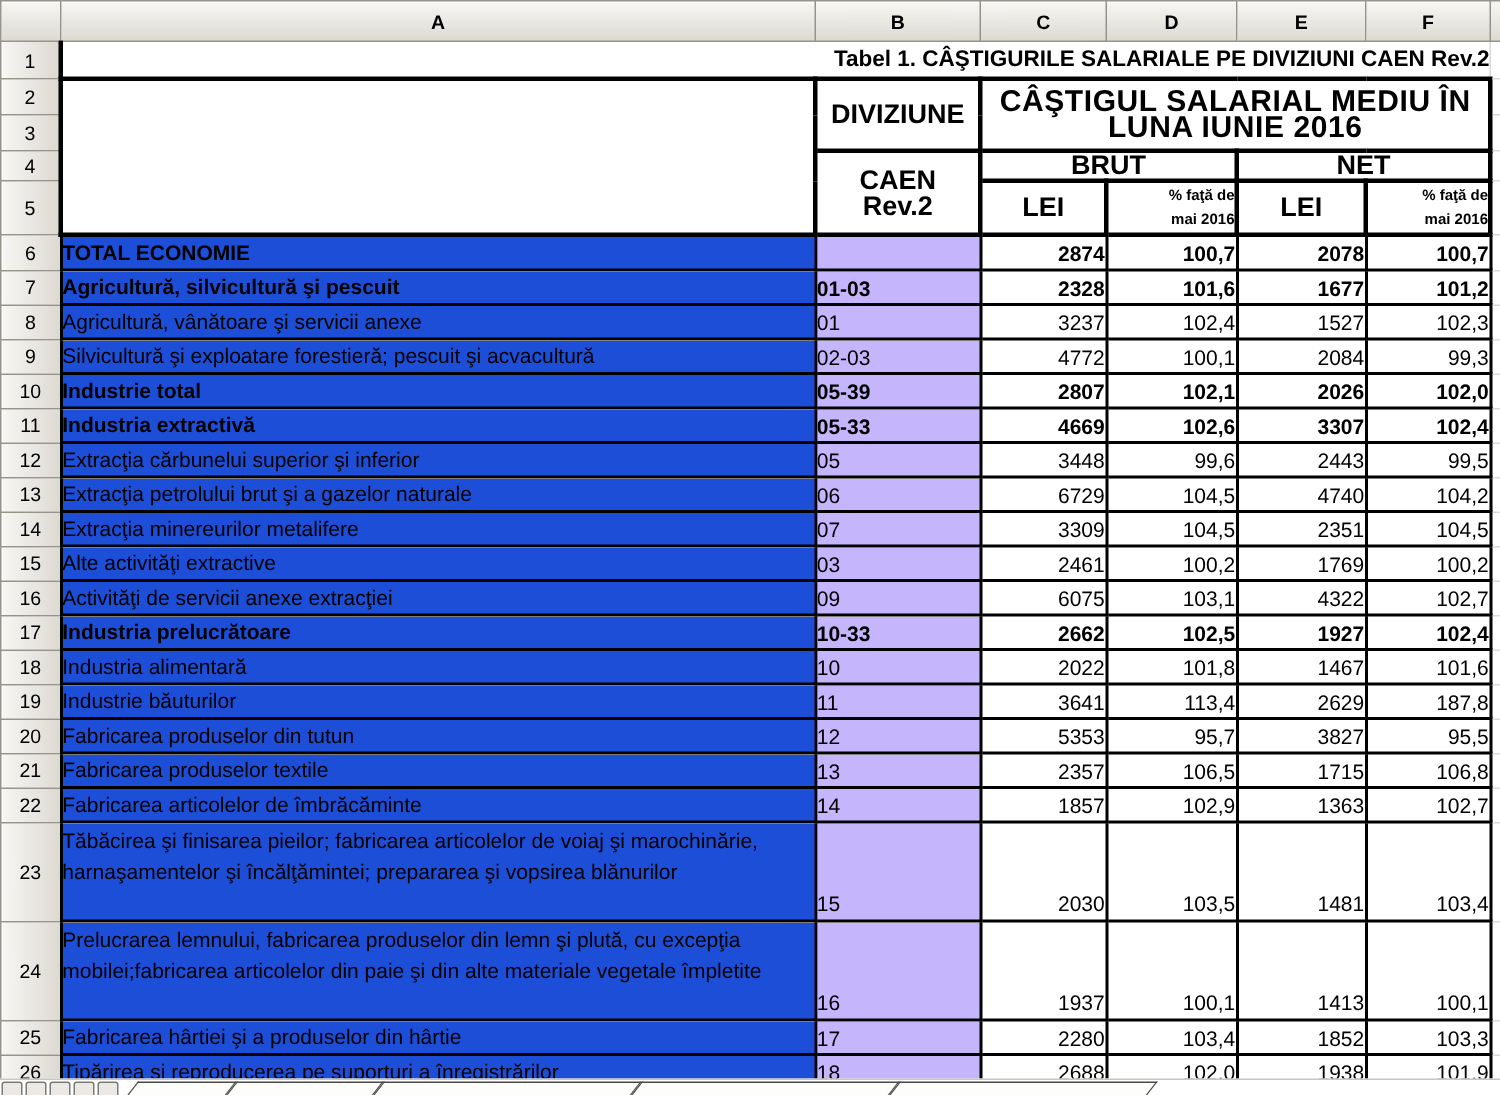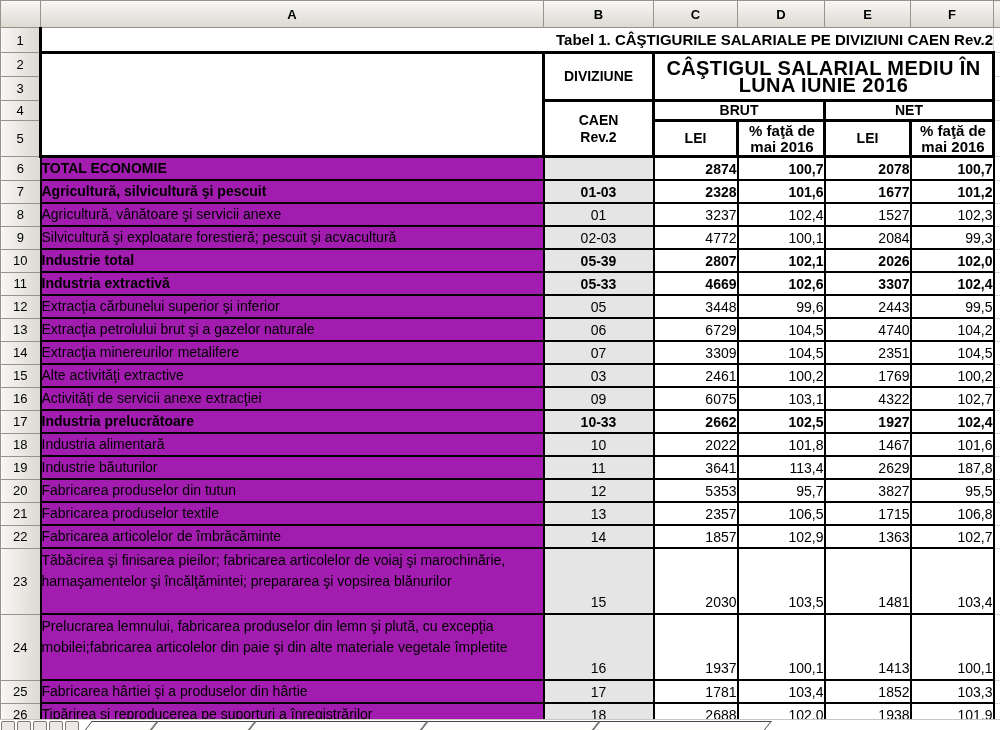--- a/index.html
+++ b/index.html
@@ -28,33 +28,33 @@
   .title-cell{
     border-left:3px solid #000;border-bottom:3px solid #000;
     border-top:1px solid #b3b0a8;border-right:1px solid #d8d8d8;
     font-size:15px;font-weight:bold;text-align:right;vertical-align:middle;
     padding-left:3px;white-space:nowrap;
   }
 
   
   .hcell{
     border:3px solid #000;font-weight:bold;text-align:center;vertical-align:middle;
-    font-size:14px;line-height:17px;background:#fff;
+    font-size:18px;line-height:17px;background:#fff;
   }
   .hcell.pre{white-space:pre-line;}
   .hcell.main{letter-spacing:.4px;font-size:20px;}
-  .hcell.pct{text-align:center;padding-left:2px;font-size:15px;line-height:16px;}
+  .hcell.pct{text-align:right;padding-left:2px;font-size:10px;line-height:16px;}
 
   
   .lbl{
     border:2px solid #000;font-size:14px;text-align:left;vertical-align:middle;
-    padding:0 2px 0 3px;line-height:21px;background:#a21caf;
+    padding:0 2px 0 3px;line-height:21px;background:#1d4ed8;
   }
   .caen{
-    border:2px solid #000;font-size:14px;text-align:center;vertical-align:middle;background:#e5e5e5;
+    border:2px solid #000;font-size:14px;text-align:left;vertical-align:middle;background:#c4b5fd;
   }
   .num{
     border:2px solid #000;font-size:14px;text-align:right;vertical-align:middle;
     padding-right:4px;background:#fff;
   }
   tr.bold td{font-weight:bold;}
   tr.tall td.lbl{vertical-align:top;padding-top:1px;}
   tr.tall td.caen,tr.tall td.num{vertical-align:bottom;padding-bottom:3px;}
 
   
@@ -333,21 +333,21 @@
           <td class="num">1937</td>
           <td class="num">100,1</td>
           <td class="num">1413</td>
           <td class="num">100,1</td>
           <td class="sliver"></td>
         </tr>
         <tr style="height: 22px;">
           <th class="rhdr">25</th>
           <td class="lbl">Fabricarea hârtiei şi a produselor din hârtie</td>
           <td class="caen">17</td>
-          <td class="num">1781</td>
+          <td class="num">2280</td>
           <td class="num">103,4</td>
           <td class="num">1852</td>
           <td class="num">103,3</td>
           <td class="sliver"></td>
         </tr>
         <tr style="height: 21px;">
           <th class="rhdr">26</th>
           <td class="lbl">Tipărirea şi reproducerea pe suporturi a înregistrărilor</td>
           <td class="caen">18</td>
           <td class="num">2688</td>

